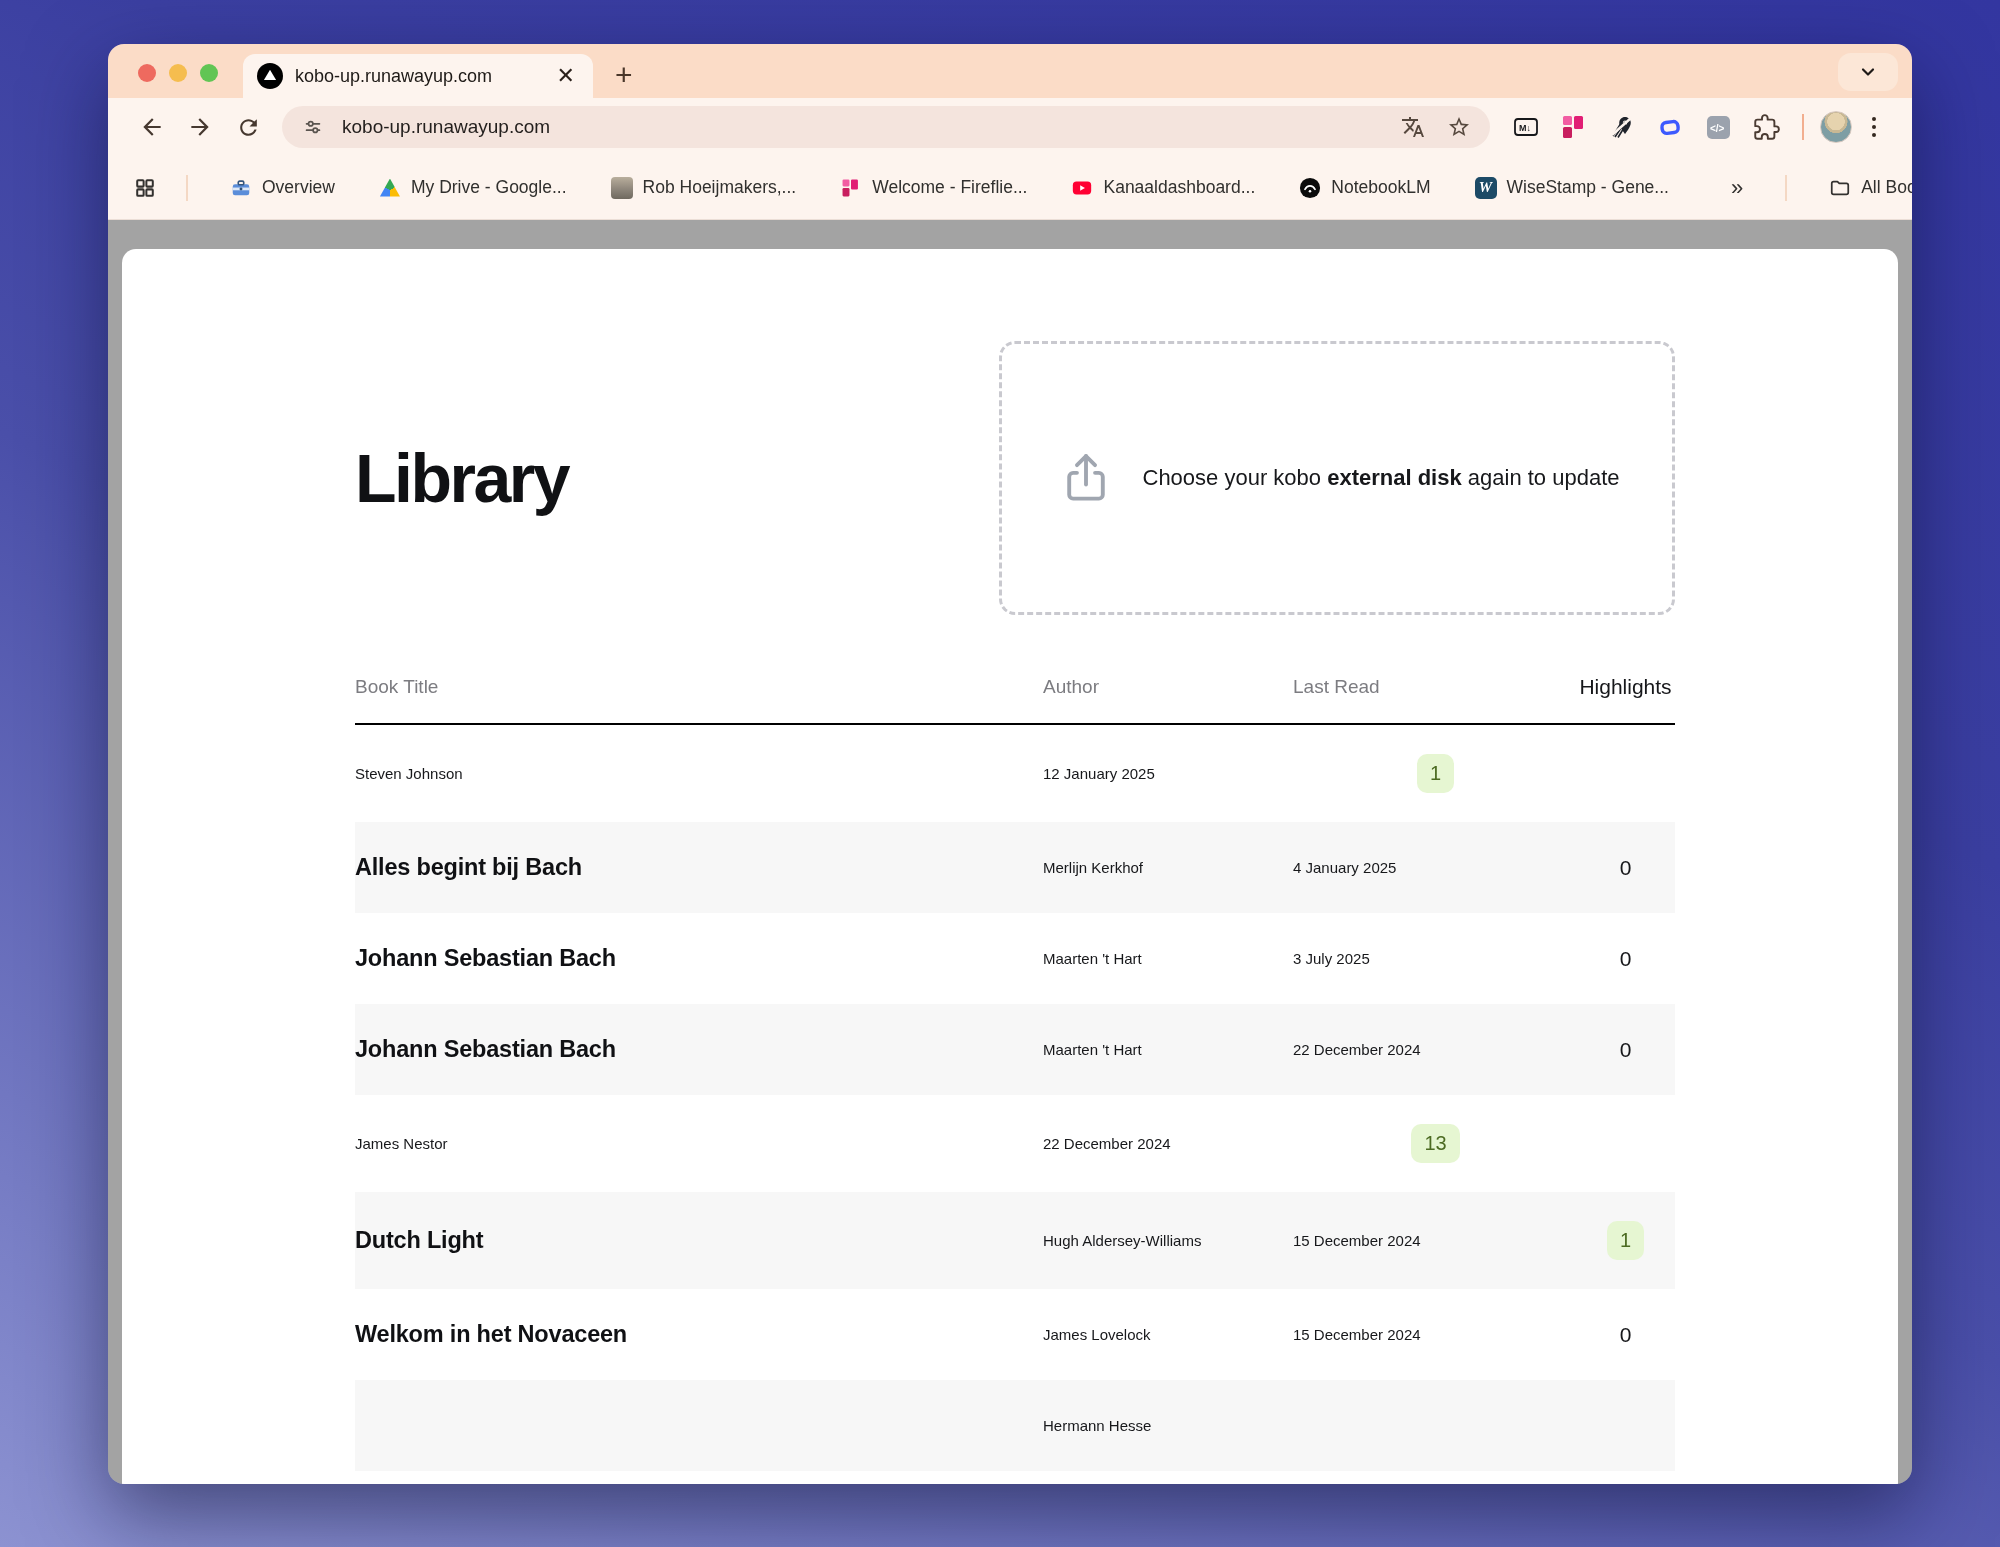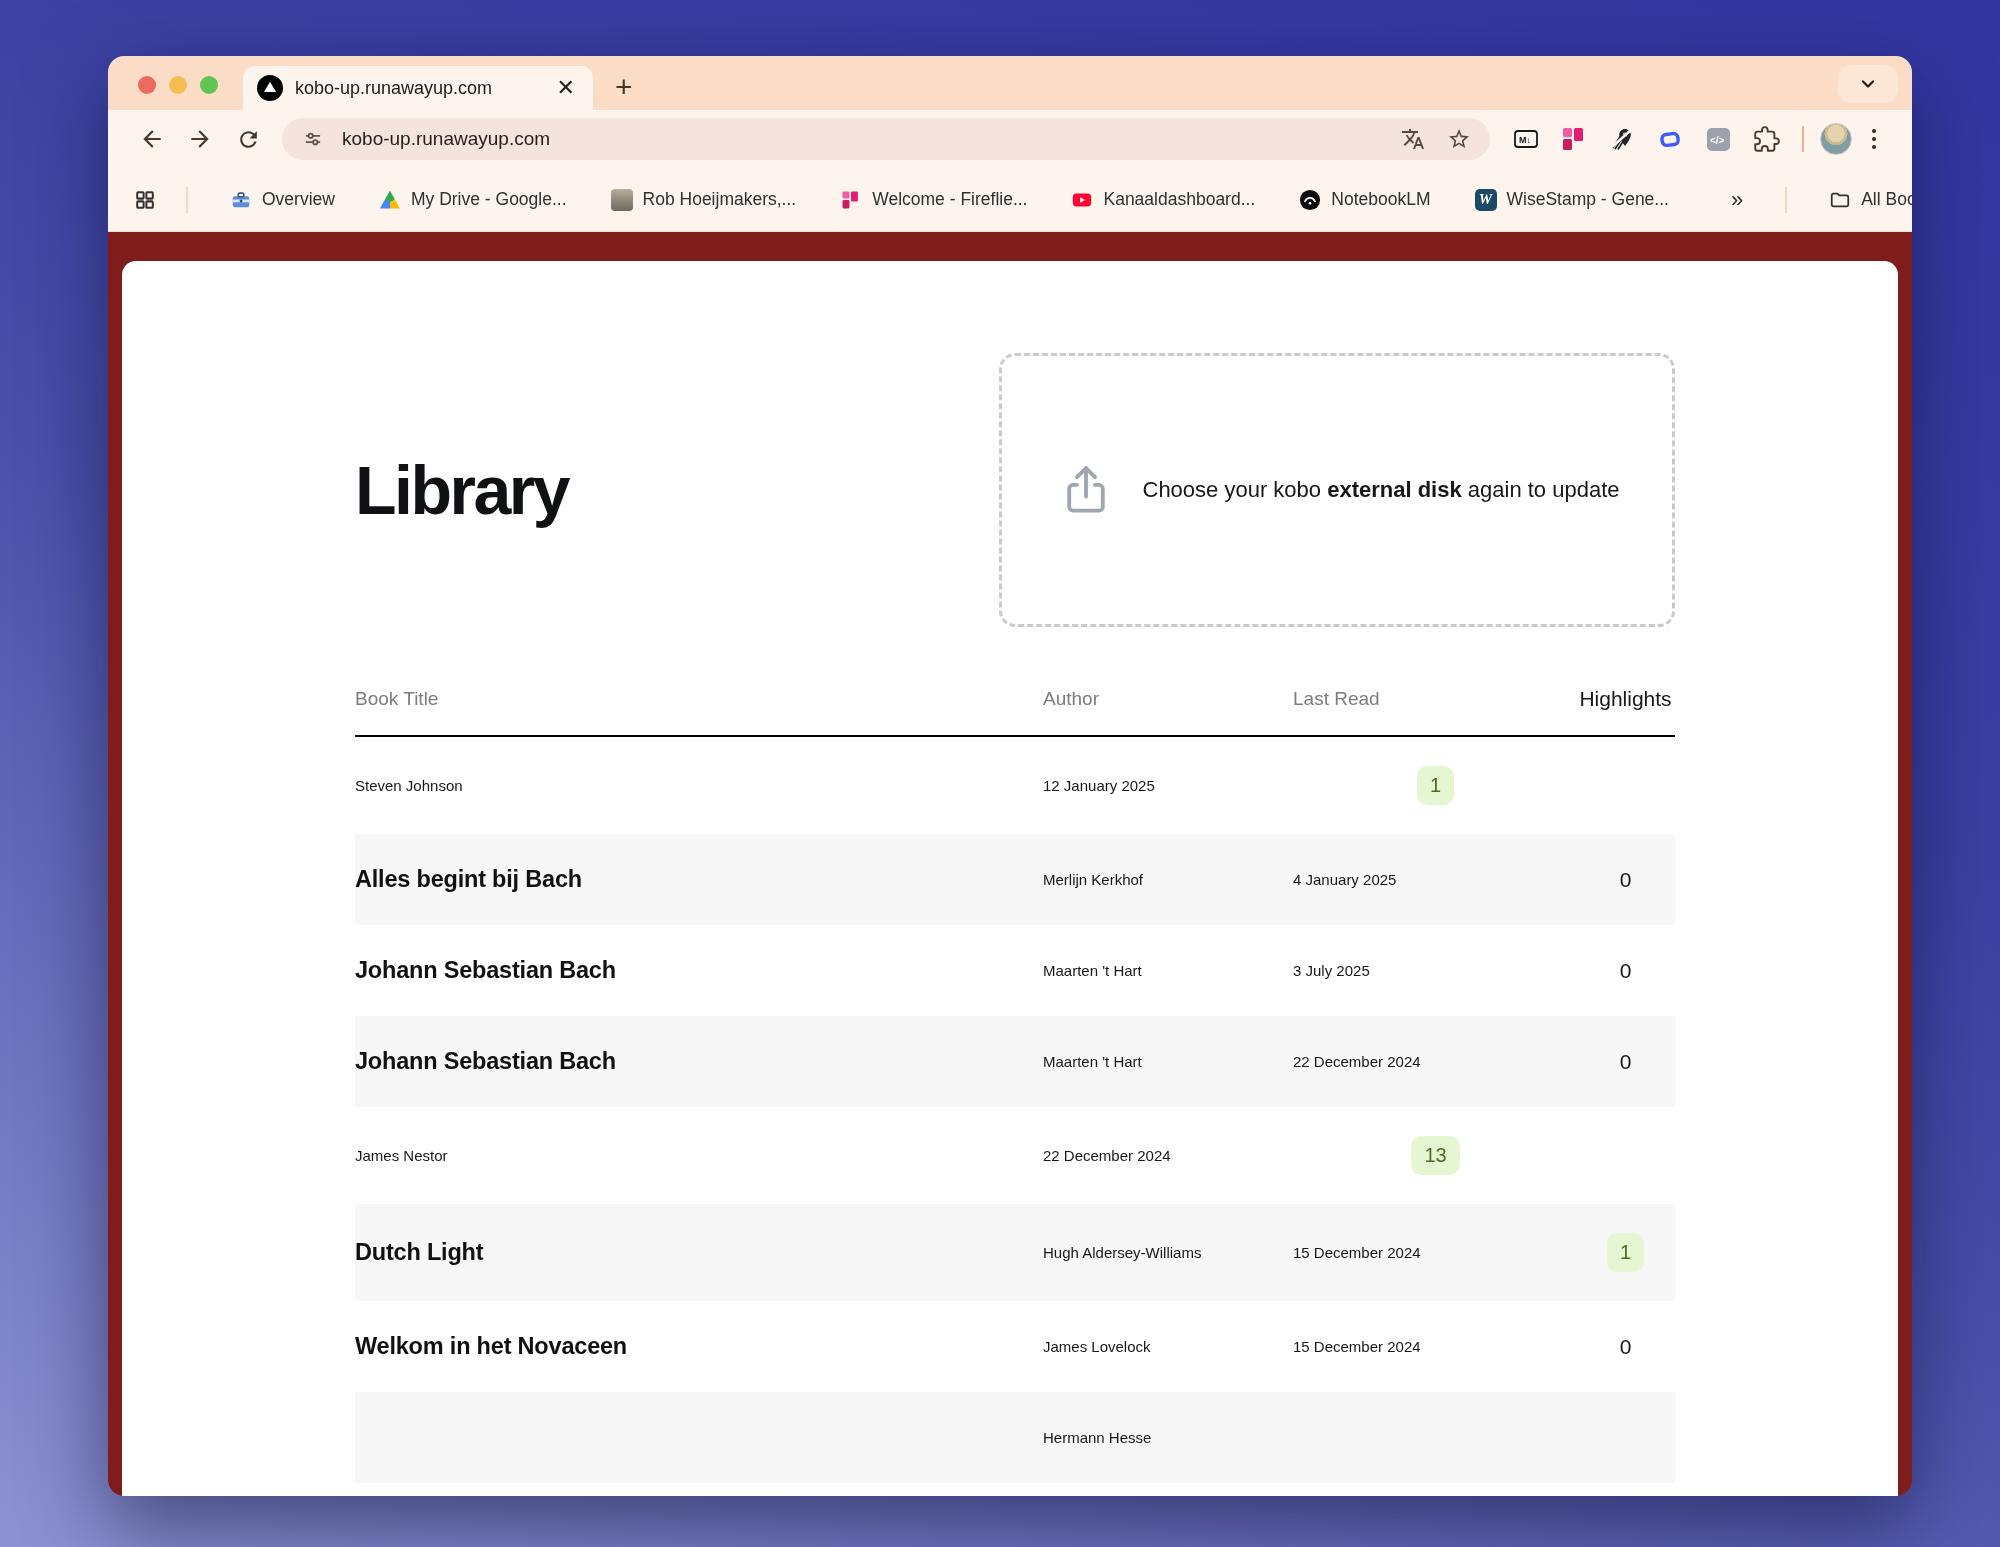--- a/index.html
+++ b/index.html
@@ -3,21 +3,21 @@
 <meta charset="utf-8">
 <style>
   * { margin:0; padding:0; box-sizing:border-box; }
   html,body { width:2000px; height:1547px; }
   body {
     font-family:"Liberation Sans","DejaVu Sans",sans-serif;
     background:linear-gradient(205deg,#3336A0 0%,#3B3FA1 35%,#4A4FA9 55%,#767CC4 85%,#8C92D1 100%);
     overflow:hidden; position:relative;
   }
   .window {
-    position:absolute; left:108px; top:56px; width:1804px; height:1440px;
+    position:absolute; left:108px; top:44px; width:1804px; height:1440px;
     border-radius:16px; overflow:hidden;
     box-shadow:0 30px 80px rgba(8,10,45,.5);
     display:flex; flex-direction:column;
   }
   
   .tabstrip { height:54px; background:#FBDCC7; display:flex; align-items:flex-end; padding-left:30px; position:relative; flex:none; }
   .lights { display:flex; gap:13px; align-items:center; position:absolute; left:30px; top:20px; }
   .light { width:18px; height:18px; border-radius:50%; }
   .l-red{background:#EE6A5F;} .l-yellow{background:#F5BD4F;} .l-green{background:#61C554;}
   .tab {
@@ -56,21 +56,21 @@
   .bm-label { font-size:17.5px; color:#31302E; }
   .bm-ic { width:22px; height:22px; display:flex; align-items:center; justify-content:center; flex:none; }
   .vdiv { width:2px; height:26px; background:#F4D8C4; margin:0 10px; flex:none; }
   .bb-spacer { flex:1; }
   .bm-overflow { font-size:22px; color:#33312F; padding:0 10px; letter-spacing:2px; }
   .ws-ic { width:22px; height:22px; border-radius:5px; background:#1C4A66; color:#fff; font-family:"Liberation Serif",serif; font-style:italic; font-weight:700; font-size:15px; display:flex; align-items:center; justify-content:center; }
   .photo-ic { width:22px; height:22px; border-radius:4px; background:linear-gradient(180deg,#B9AE9C 0%,#8E867B 55%,#6F695F 100%); }
   .drive-ic { width:20px; height:18px; clip-path:polygon(50% 0,100% 100%,0 100%);
     background:conic-gradient(from 180deg at 50% 62%,#4285F4 0 33%,#34A853 33% 66%,#FBBC04 66% 100%); }
   
-  .page { flex:1; background:#7f1d1d; padding:29px 14px 0; display:flex; min-height:0; }
+  .page { flex:1; background:#a3a3a3; padding:29px 14px 0; display:flex; min-height:0; }
   .card { flex:1; background:#FFFFFF; border-radius:14px 14px 0 0; overflow:hidden; }
   .content { width:1320px; margin-left:233px; }
   .hero { display:flex; justify-content:space-between; align-items:center; margin-top:92px; }
   .h1 { font-size:68px; font-weight:700; letter-spacing:-2.5px; color:#101114; }
   .dropzone {
     width:676px; height:274px; border:3px dashed #C9C9CF; border-radius:16px;
     display:flex; flex-direction:row; align-items:center; justify-content:center; gap:26px;
   }
   .dz-text { font-size:22px; color:#17181B; }
   .dz-text b { font-weight:700; }

